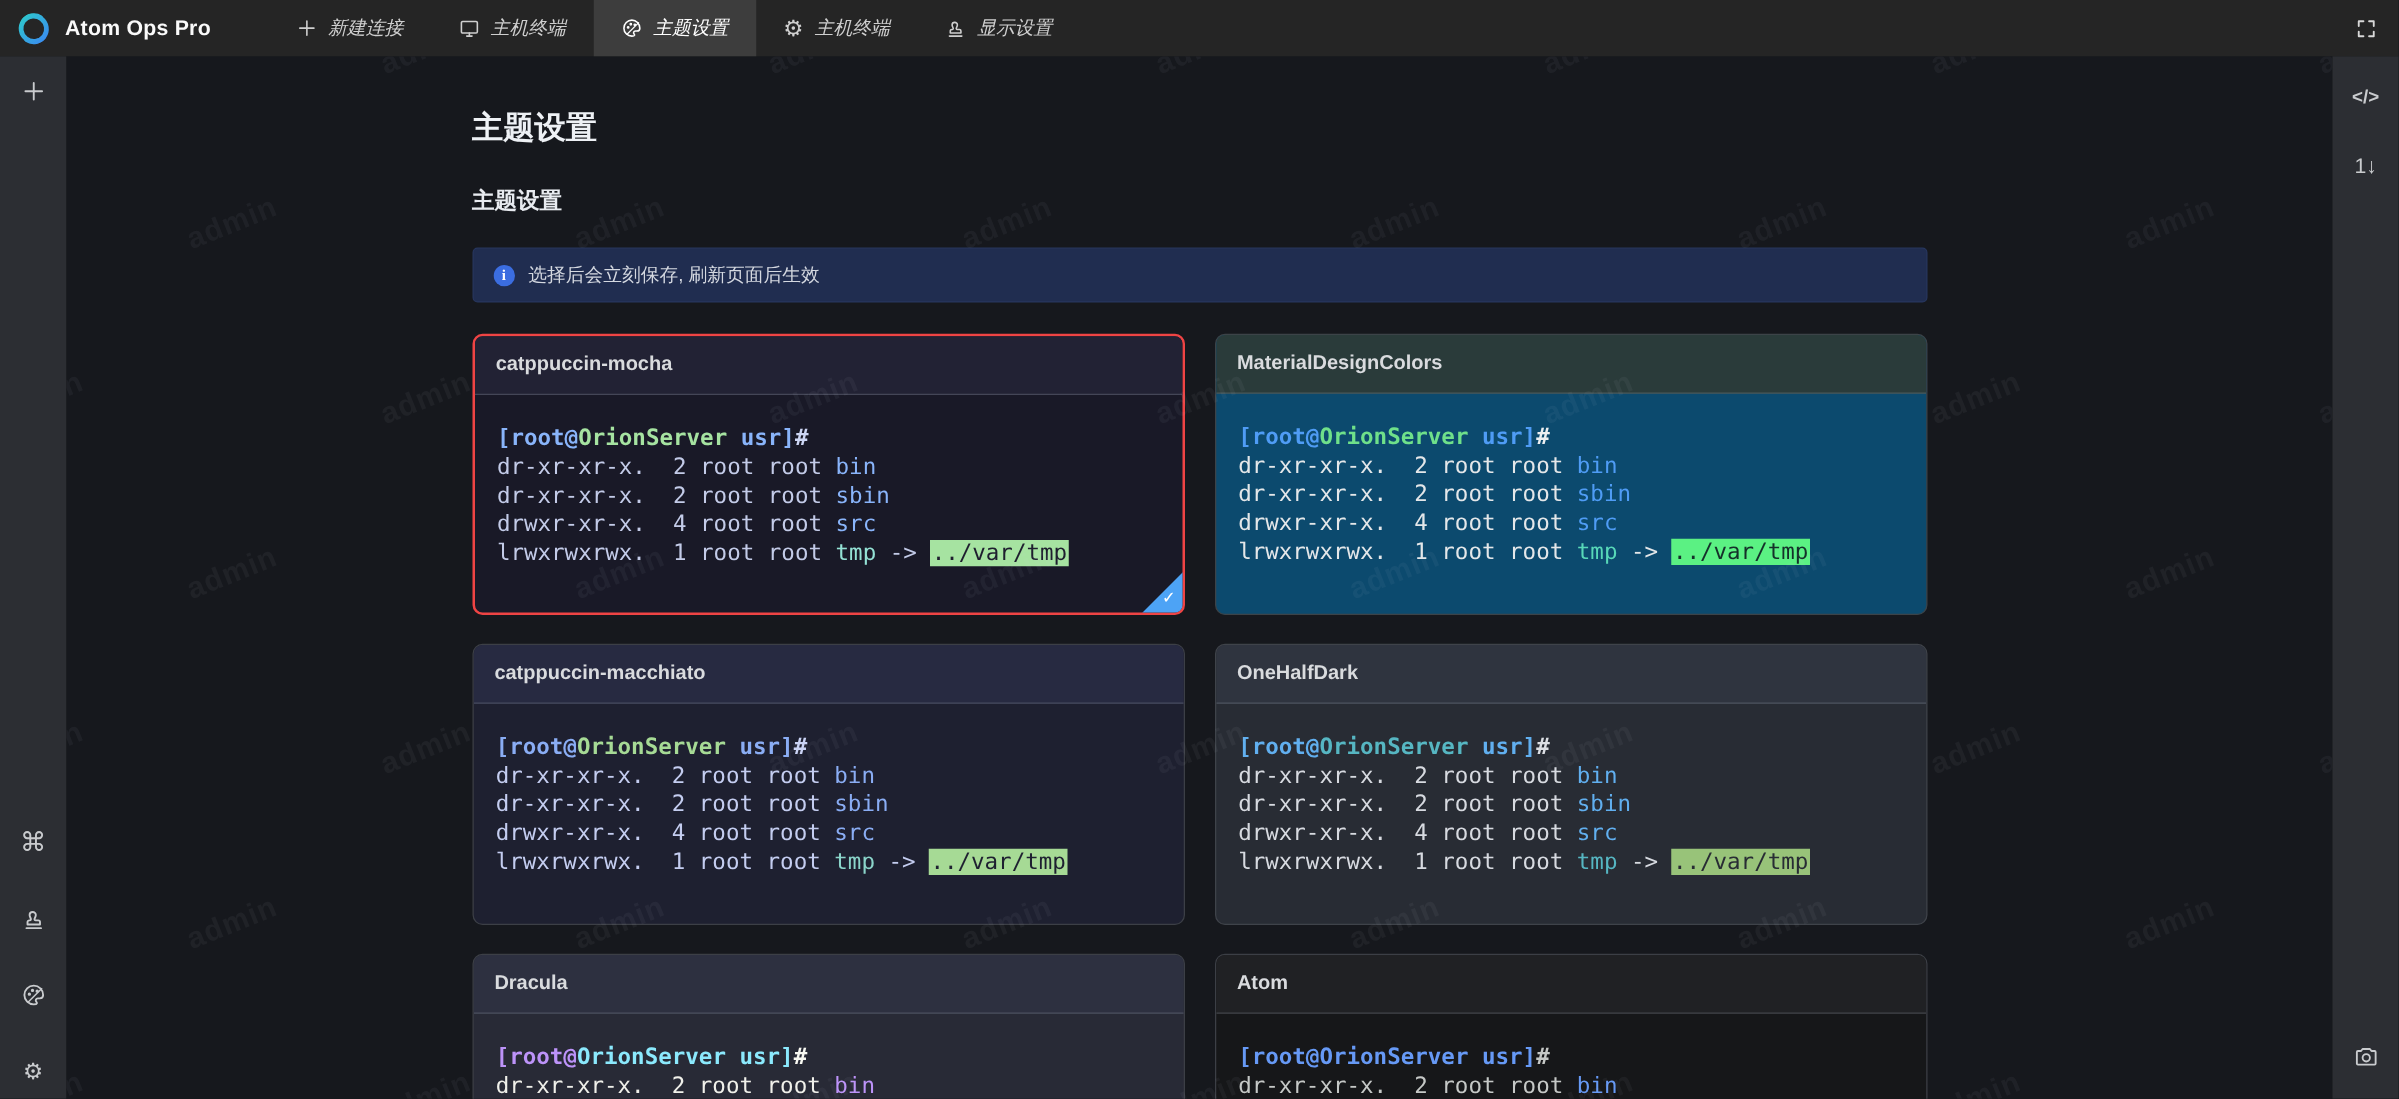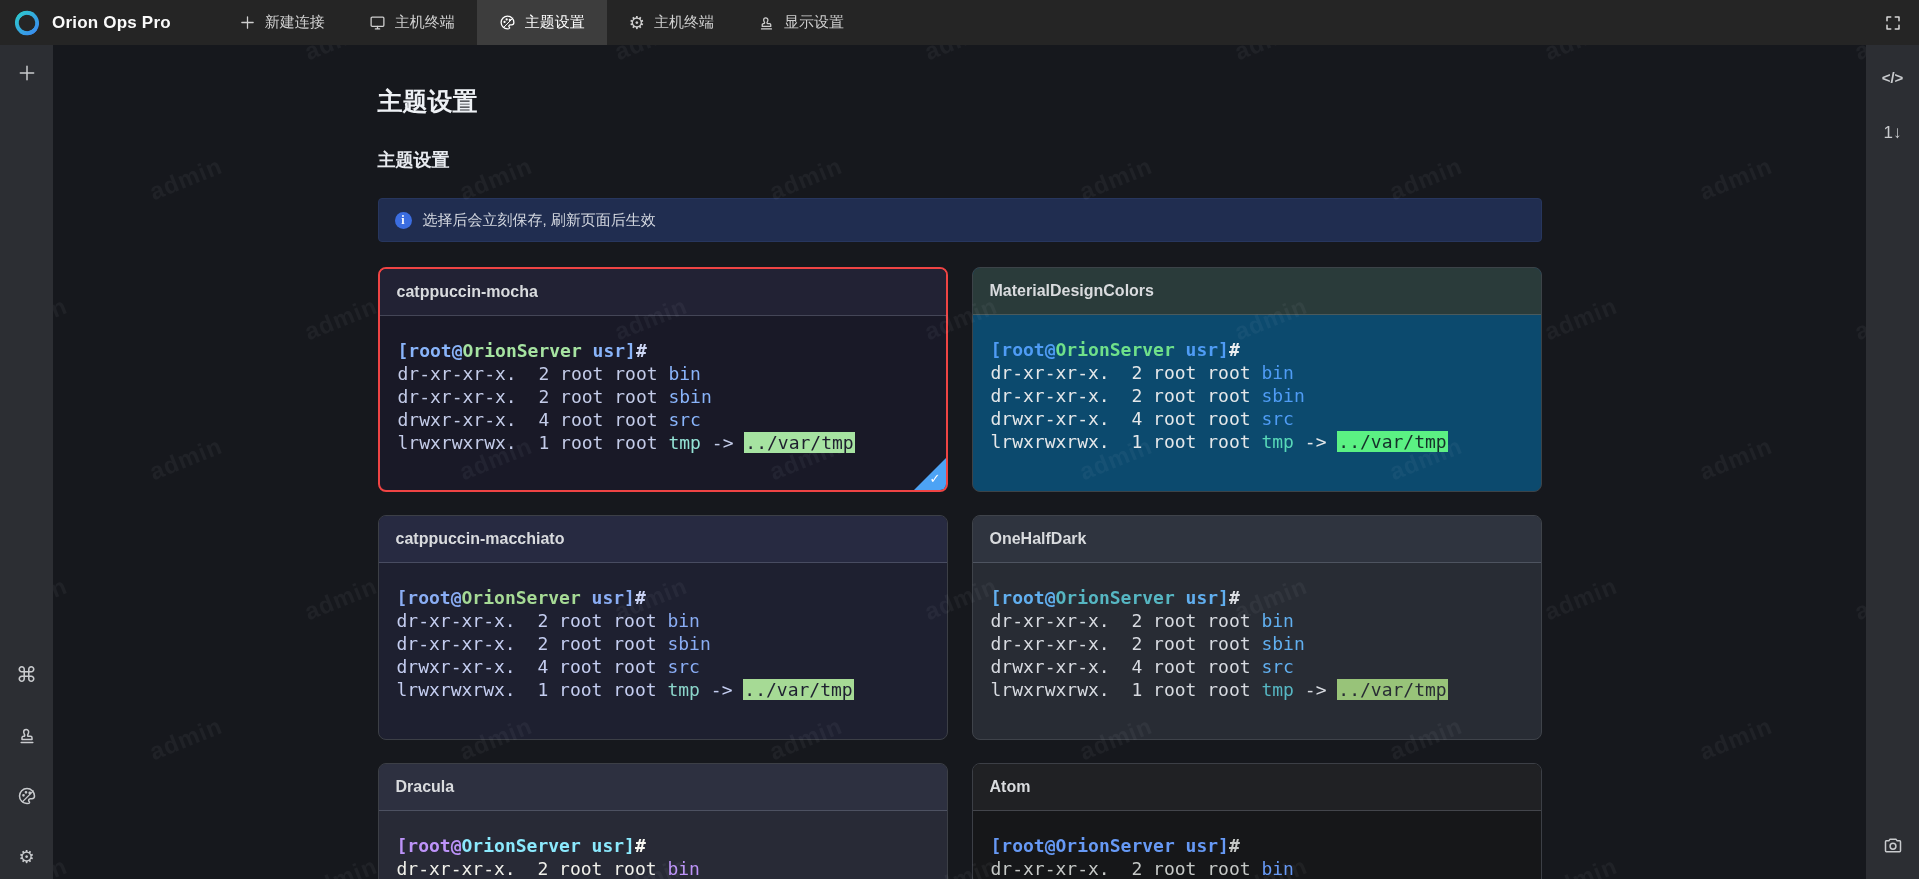--- a/index.html
+++ b/index.html
@@ -8,21 +8,21 @@
     font-family:"Liberation Sans","DejaVu Sans",sans-serif;
     background:#16181d; color:#e6e6e6; position:relative;
   }
   
   .navbar { position:absolute; top:0; left:0; width:1919px; height:45px;
     background:#252525; display:flex; align-items:stretch; z-index:30; }
   .brand { display:flex; align-items:center; gap:10px; padding:0 46px 0 12px; }
   .brand-title { font-size:17px; font-weight:bold; color:#fafafa; letter-spacing:.2px; }
   .nav-tabs { display:flex; align-items:stretch; }
   .nav-tab { display:flex; align-items:center; gap:9px; padding:0 22px; cursor:pointer;
-    color:#cfcfcf; font-size:15px; }
+    color:#cfcfcf; font-size:15px;font-style:italic; }
   .nav-tab.active { background:#3d3d3d; color:#ffffff; }
   .nav-tab .ico, .side-ico .ico { display:inline-flex; align-items:center; justify-content:center; }
   .nav-tab svg { width:17px; height:17px; }
   .nav-right { margin-left:auto; width:53px; display:flex; align-items:center; justify-content:center; color:#d8d8d8; cursor:pointer; }
   .nav-right svg { width:18px; height:18px; }
   .glyph-ico { font-size:18px; line-height:1; color:inherit; }
   
   .rail { position:absolute; top:45px; bottom:0; width:53px; background:#2c2e33; z-index:25;
     display:flex; flex-direction:column; align-items:center; }
   .rail-left { left:0; }
@@ -81,21 +81,21 @@
         <defs>
           <linearGradient id="lg1" x1="0" y1="0" x2="32" y2="32" gradientUnits="userSpaceOnUse">
             <stop offset="0" stop-color="#2ad8c3"></stop>
               <stop offset="1" stop-color="#3e7bfa"></stop>
           </linearGradient>
         </defs>
         <path d="M22 6.5 A11 11 0 1 0 24.5 23" stroke="url(#lg1)" stroke-width="4" stroke-linecap="round"></path>
         <path d="M10 25.5 A11 11 0 1 0 7.5 9" stroke="url(#lg1)" stroke-width="4" stroke-linecap="round"></path>
       </svg>
     </span>
-    <span class="brand-title">Orion Ops Pro</span>
+    <span class="brand-title">Atom Ops Pro</span>
   </div>
   <div class="nav-tabs">
       <div class="nav-tab">
         <span class="ico">
           <svg viewBox="0 0 24 24" fill="none" stroke="currentColor" stroke-width="1.8" stroke-linecap="round">
             <path d="M12 4v16M4 12h16"></path>
           </svg>
         </span>
         <span>新建连接</span>
       </div>

